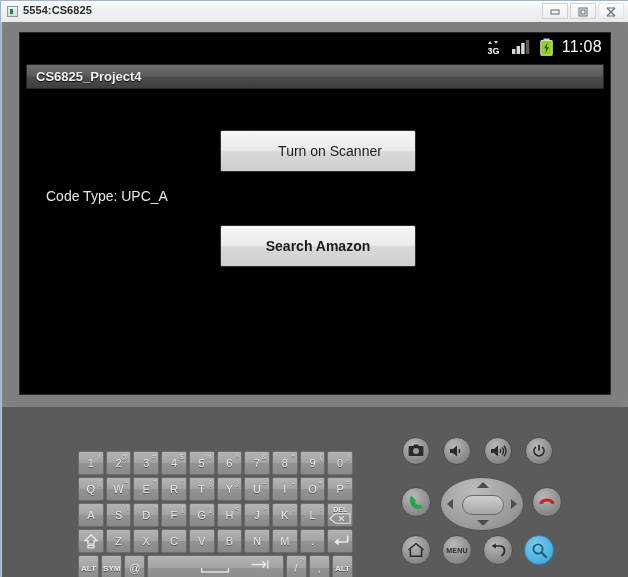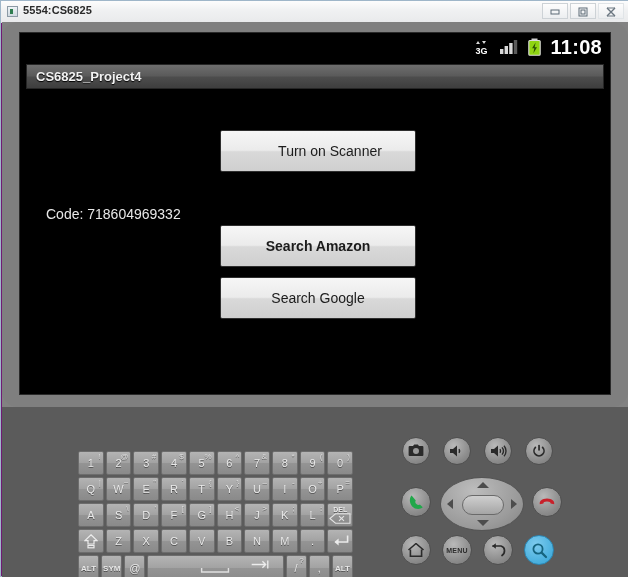--- a/index.html
+++ b/index.html
@@ -3,21 +3,21 @@
 <meta charset="utf-8">
 <style>
   html,body{margin:0;padding:0;}
   body{
     width:628px;height:577px;overflow:hidden;
     font-family:"Liberation Sans", sans-serif;
     background:#ffffff;
   }
   
   #window{position:relative;width:628px;height:577px;box-sizing:border-box;
-          background:#701a75;border:1px solid #9fb6c9;}
+          background:#5eead4;border:1px solid #9fb6c9;}
   #titlebar{position:absolute;left:0;top:0;width:628px;height:21px;
             background:linear-gradient(to bottom,#fdfdfd 0%,#f0f1f2 45%,#e9eaec 100%);
             border-bottom:1px solid #d9dde0;}
   #title-icon{position:absolute;left:6px;top:5px;width:11px;height:11px;
               background:linear-gradient(to bottom,#eef3f6,#cfd9e0);
               border:1px solid #8c9aa5;box-sizing:border-box;}
   #title-icon:after{content:"";position:absolute;left:2px;top:2px;width:3px;height:5px;
               background:#2f7d4f;}
   #title-text{position:absolute;left:22px;top:3px;font-size:11px;font-weight:bold;
               color:#2a2a2a;letter-spacing:0.1px;white-space:nowrap;}
@@ -40,21 +40,21 @@
   #screen{position:absolute;left:17px;top:10px;width:592px;height:363px;
           background:#000000;border:1px solid #2a2a2a;box-sizing:border-box;
           overflow:hidden;}
 
   
   #statusbar{position:absolute;left:0;top:0;width:100%;height:28px;
              background:#000;}
   #status-right{position:absolute;right:8px;top:0;height:28px;display:flex;
                 align-items:center;gap:9px;}
   .sb-ico{display:block;}
-  #clock{color:#ffffff;font-size:20px;font-weight:bold;letter-spacing:0.3px;}
+  #clock{color:#ffffff;font-size:16px;font-weight:normal;letter-spacing:0.3px;}
 
   
   #app-titlebar{position:absolute;left:6px;top:31px;width:578px;height:25px;
        background:linear-gradient(to bottom,#6e6e6e 0%,#5a5a5a 48%,#4d4d4d 52%,#3e3e3e 100%);
        border:1px solid #262626;box-sizing:border-box;padding-left:12px;}
   #app-title{position:absolute;left:9px;top:4px;font-size:13px;font-weight:bold;
              color:#f2f2f2;text-shadow:0 1px 1px #000;}
 
   
   .abtn{position:absolute;box-sizing:border-box;width:196px;height:42px;
@@ -161,23 +161,22 @@
             <span id="clock">11:08</span>
           </div>
         </div>
 
         <div id="app-titlebar">
           <span id="app-title">CS6825_Project4</span>
         </div>
 
         <div class="abtn" id="btn-scanner">Turn on Scanner</div>
         <div class="abtn" id="btn-amazon">Search Amazon</div>
-        <div class="abtn" id="btn-google">Search Google</div>
-
-        <div class="codeline" id="code-value">Code: 718604969332</div>
+
+        <div class="codeline" id="code-type">Code Type: UPC_A</div>
       </div>
     </div>
 
     <div id="device-lower">
 
       <div id="keyboard">
         <div class="krow" id="krow-numbers">
             <div class="key">
               <span>1</span>
               <span class="sup">!</span>

